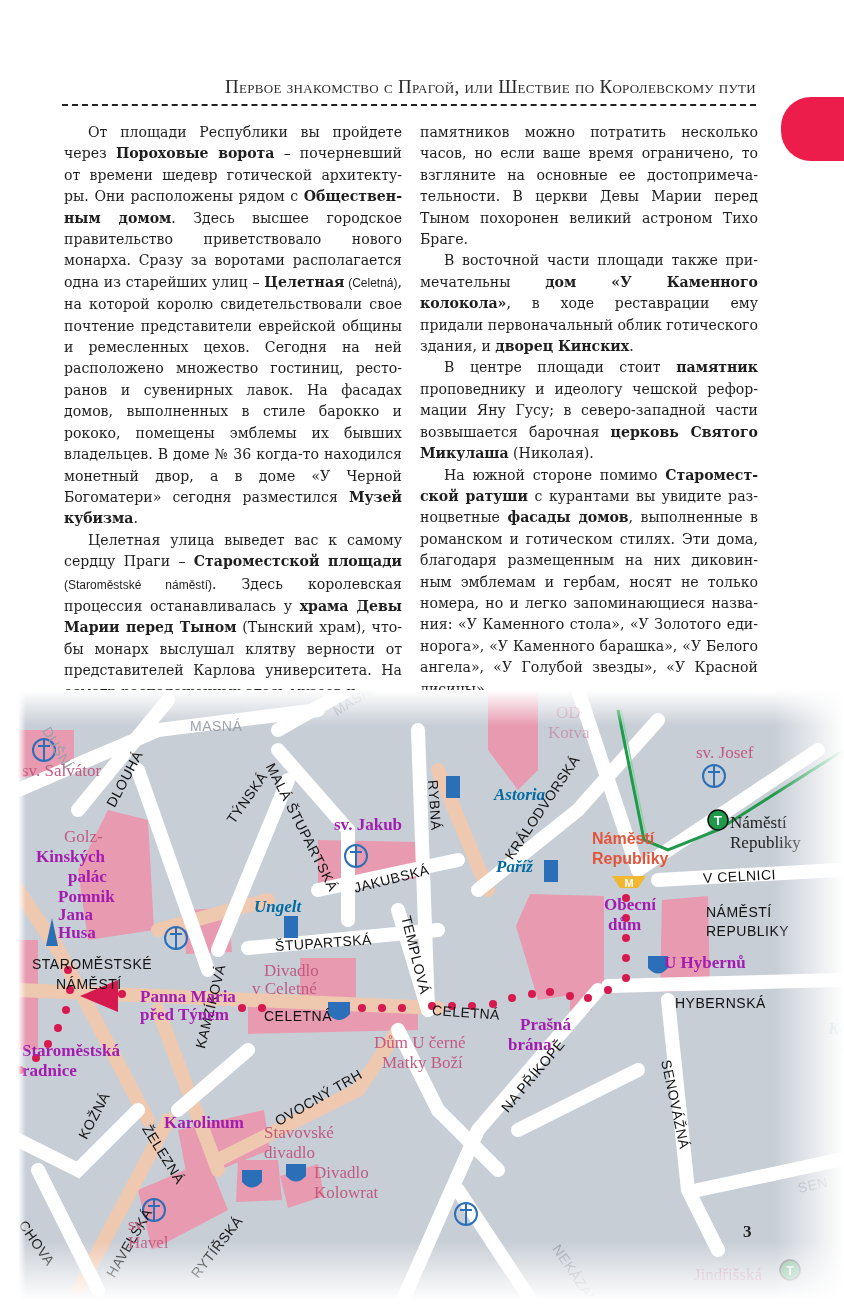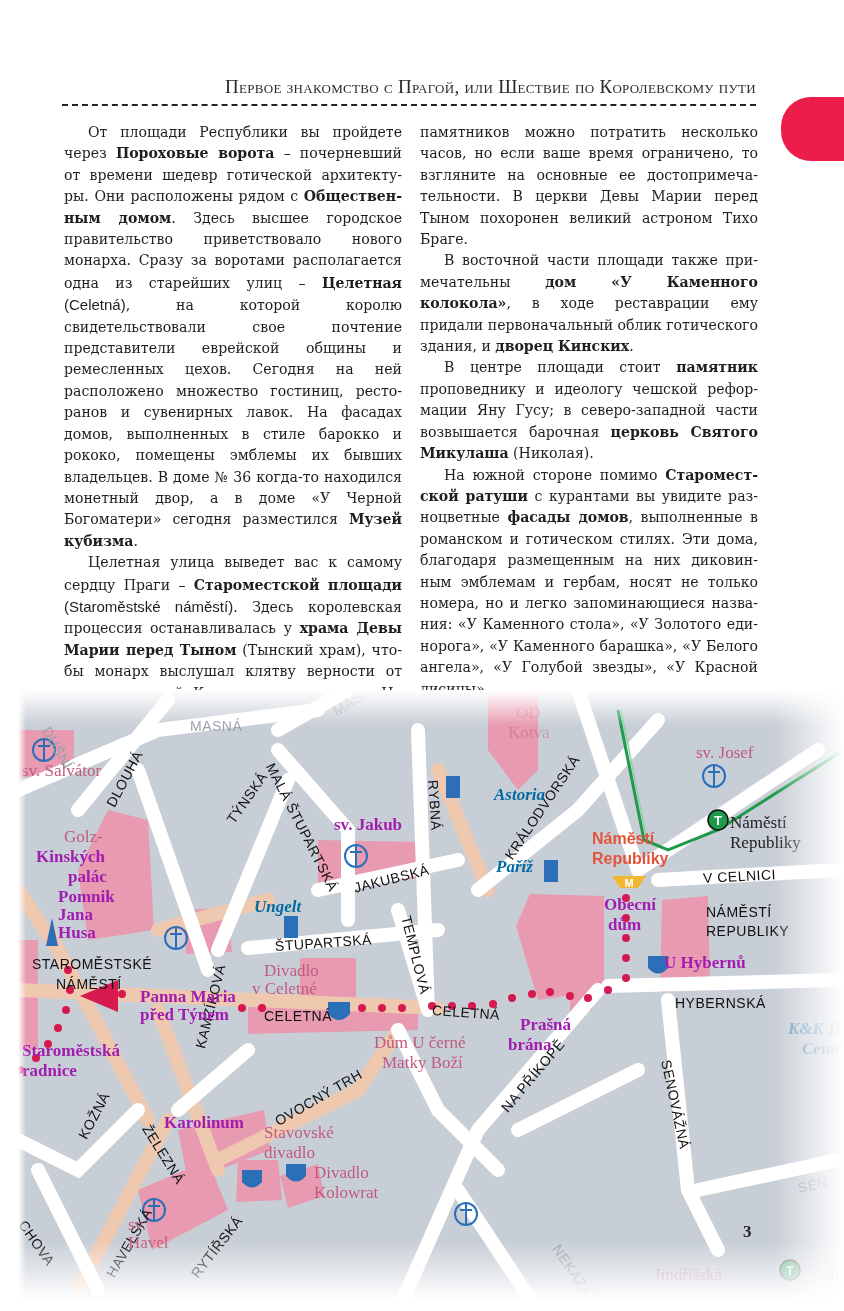--- a/index.html
+++ b/index.html
@@ -8,32 +8,32 @@
   .running-head { position: absolute; left: 62px; top: 76px; width: 694px; text-align: right; font-family: "Liberation Serif", serif; font-size: 19px; letter-spacing: 0.3px; color: #2a2a2a; font-variant: small-caps; }
   .head-rule { position: absolute; left: 62px; top: 104px; width: 694px; height: 0; border-top: 2px dashed #222; }
   .thumb-tab { position: absolute; left: 781px; top: 97px; width: 80px; height: 64px; background: #ec1d4b; border-radius: 30px 0 0 30px; }
 
   .col { position: absolute; top: 122px; width: 338px; font-size: 14.1px; line-height: 21.4px; text-align: justify; hyphens: manual; }
   .col.left { left: 64px; }
   .col.right { left: 420px; }
   .col p { margin: 0; text-indent: 24px; }
   .col p.cont { text-indent: 0; }
   .col b { font-weight: bold; }
-  .col .lat { font-family: "Liberation Sans", sans-serif; font-size: 15px; }
+  .col .lat { font-family: "Liberation Sans", sans-serif; font-size: 12px; }
 
   .map { position: absolute; left: 18px; top: 690px; width: 826px; height: 621px; overflow: hidden; }
   .map svg { position: absolute; left: 0; top: 0; }
   .lbl { position: absolute; white-space: nowrap; font-family: "Liberation Sans", sans-serif; font-size: 14px; color: #111; letter-spacing: 0.5px; transform-origin: left center; }
   .lbl.grey { color: #9aa0aa; }
   .poi { position: absolute; white-space: nowrap; font-family: "Liberation Serif", serif; font-weight: bold; font-size: 17px; color: #a21caf; line-height: 18px; }
   .poi.light { color: #c25a80; font-weight: normal; }
   .poi.blue { color: #0369a1; font-style: italic; }
   .poi.orange { color: #e2553a; font-family: "Liberation Sans", sans-serif; font-size: 16px; }
   .poi.black { color: #222; font-weight: normal; }
-  .poi.faded { opacity: 0.45; }
+  .poi.faded { opacity: 0.45; margin-left: 40px; }
   .pagenum { position: absolute; left: 743px; top: 1222px; font-family: "Liberation Serif", serif; font-weight: bold; font-size: 17px; color: #222; }
   .fade-right { position: absolute; right: 0; top: 0; width: 70px; height: 100%; background: linear-gradient(to right, rgba(255,255,255,0), #fff); }
   .fade-bottom { position: absolute; left: 0; bottom: 0; width: 100%; height: 70px; background: linear-gradient(to bottom, rgba(255,255,255,0), #fff 85%); }
   .fade-top { position: absolute; left: 0; top: 0; width: 100%; height: 36px; background: linear-gradient(to top, rgba(255,255,255,0), #fff); }
   .fade-left { position: absolute; left: 0; top: 0; width: 8px; height: 100%; background: linear-gradient(to left, rgba(255,255,255,0), #fff); }
 </style>
 </head>
 <body>
 
 <div class="running-head">Первое знакомство с Прагой, или Шествие по Королевскому пути</div>

